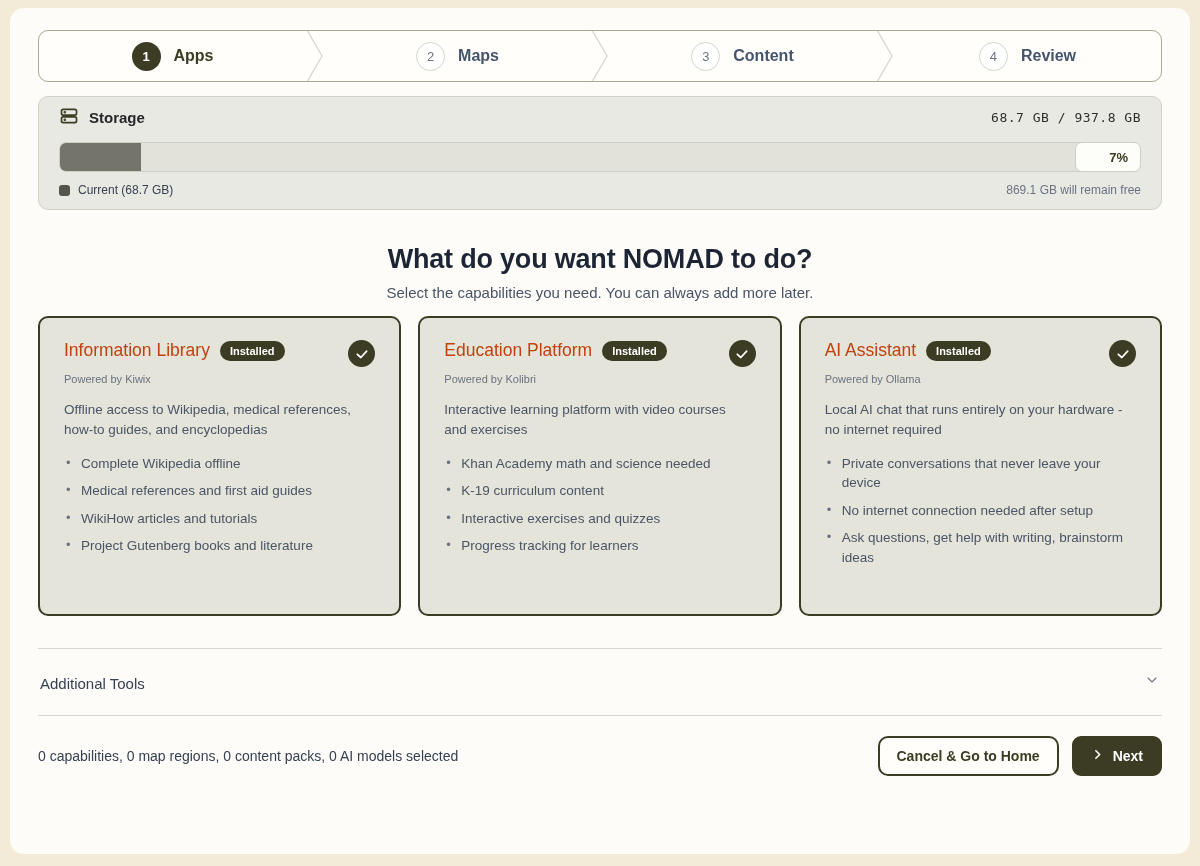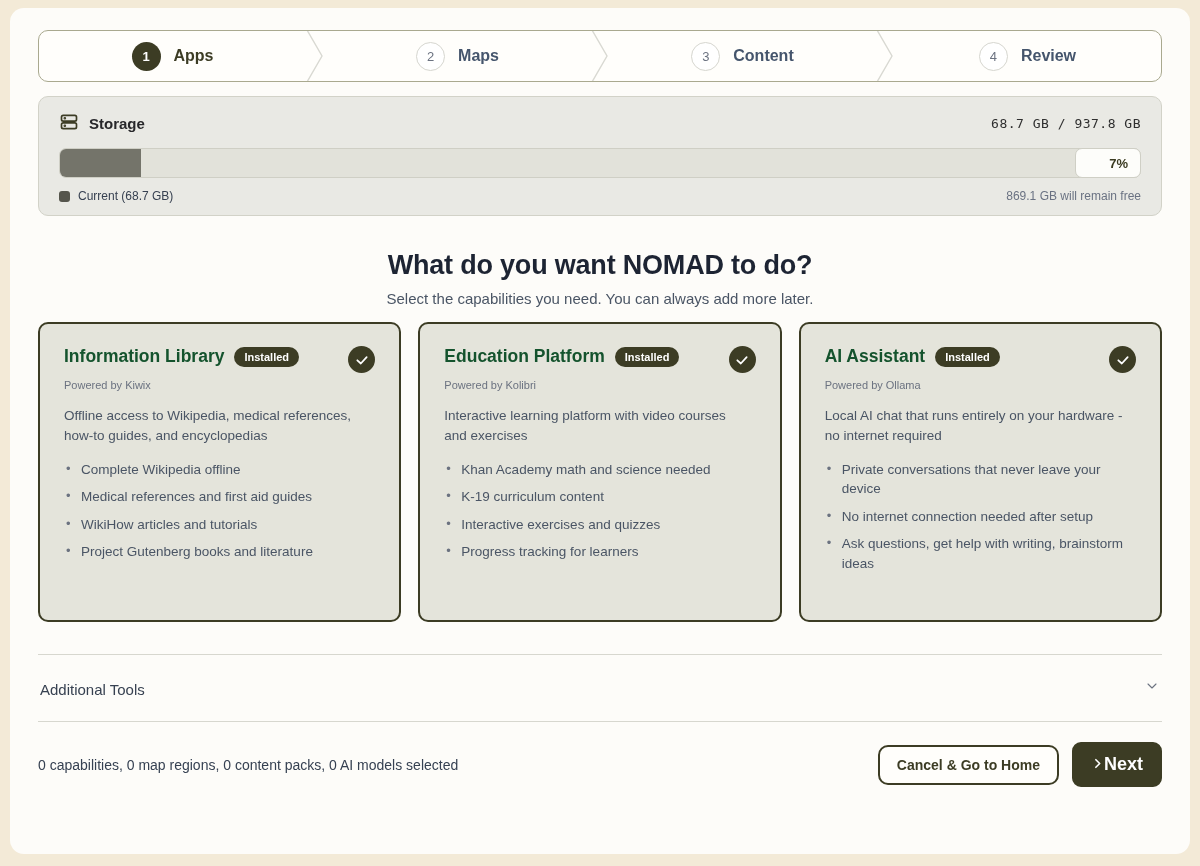--- a/index.html
+++ b/index.html
@@ -48,21 +48,21 @@
   .step.inactive .step-label { color: #45556c; font-weight: 600; }
   .step-sep { display: flex; align-items: center; width: 18px; }
   .step-sep svg { display: block; }
 
   
   .storage {
     margin-top: 14px;
     background: #e9e9e4;
     border: 1px solid #d2d2c8;
     border-radius: 10px;
-    padding: 15px 20px 12px 20px;
+    padding: 9px 20px 12px 20px;
   }
   .storage-head { display: flex; align-items: center; justify-content: space-between; }
   .storage-title { display: flex; align-items: center; gap: 10px; font-size: 15px; font-weight: 700; color: #27272a; }
   .storage-usage { font-family: "DejaVu Sans Mono", monospace; font-size: 13px; color: #2f2f2f; letter-spacing: .5px; }
   .storage-bar {
     position: relative;
     margin-top: 13px;
     height: 30px;
     background: #e2e2da;
     border: 1px solid #cfcfc5;
@@ -104,21 +104,21 @@
   .card {
     background: #e4e4db;
     border: 2px solid #3c3c24;
     border-radius: 10px;
     padding: 22px 24px;
     min-height: 300px;
     cursor: pointer;
   }
   .card-top { display: flex; align-items: flex-start; justify-content: space-between; }
   .card-title-wrap { display: flex; align-items: center; gap: 10px; flex-wrap: wrap; }
-  .card-title { font-size: 17.5px; font-weight: 700; color: #14532d; }
+  .card-title { font-size: 17.5px; font-weight: 400; color: #c2410c; }
   .badge {
     background: #3c3c24; color: #fff;
     font-size: 11px; font-weight: 600;
     padding: 4px 10px; border-radius: 999px;
     white-space: nowrap;
   }
   .check-circle {
     flex: 0 0 auto;
     width: 27px; height: 27px; border-radius: 50%;
     background: #3c3c24;
@@ -163,24 +163,24 @@
     font-size: 14px; font-weight: 700;
     padding: 10px 17px;
     border-radius: 10px;
     cursor: pointer;
   }
   .btn-next {
     background: #3c3c24;
     border: 2px solid #3c3c24;
     color: #fff;
     font-family: "Liberation Sans", sans-serif;
-    font-size: 18px; font-weight: 700;
+    font-size: 14px; font-weight: 700;
     padding: 10px 17px;
     border-radius: 9px;
-    display: flex; align-items: center; 
+    display: flex; align-items: center; gap: 9px;
     cursor: pointer;
   }
 </style>
 </head>
 <body>
 
 <div class="panel">
 
   <div class="stepper" id="stepper">
   <div class="step active">

